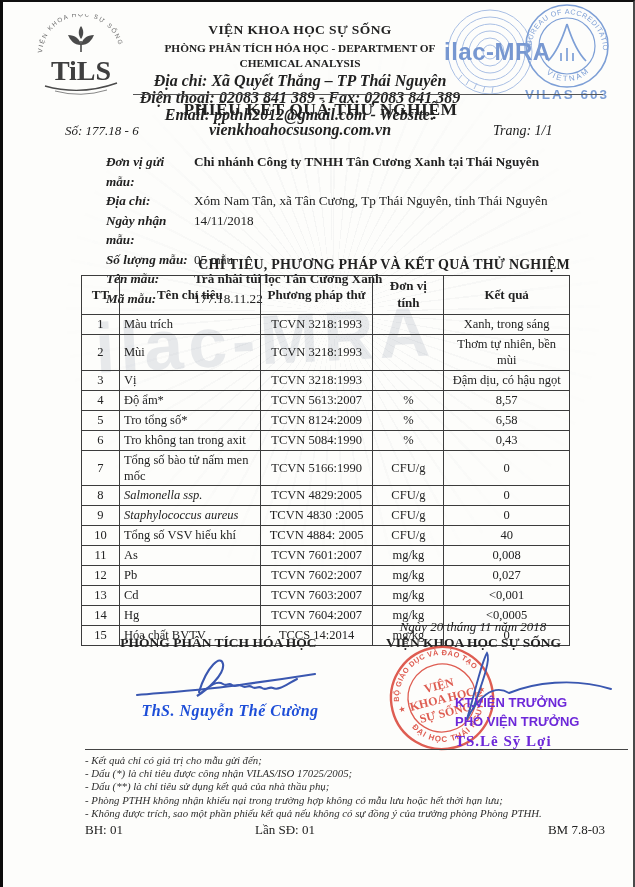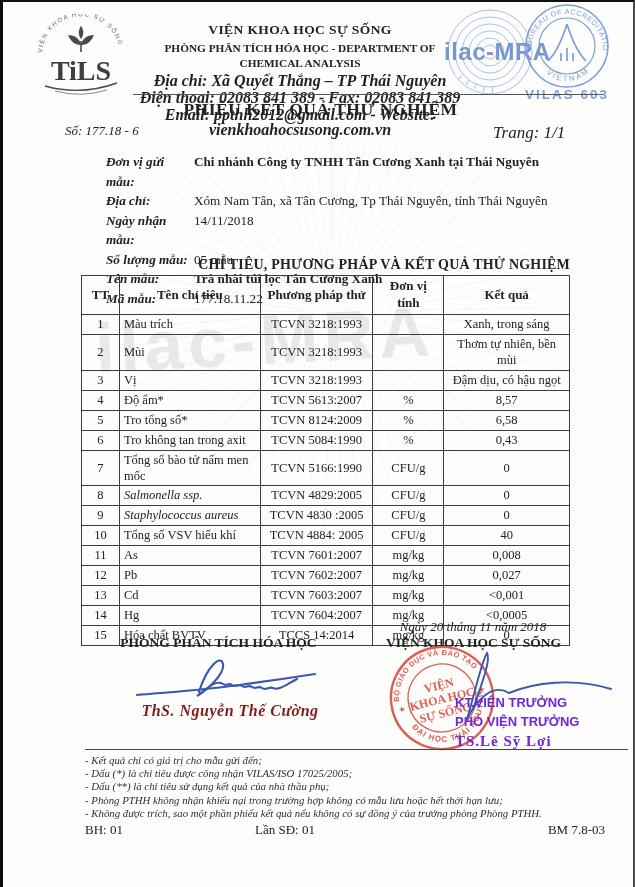--- a/index.html
+++ b/index.html
@@ -15,41 +15,41 @@
   .wm-text{left:92px;top:298px;font-family:"Liberation Sans",sans-serif;font-size:70px;font-weight:bold;
         color:rgba(108,120,148,0.15);letter-spacing:5px;transform:rotate(-3deg);}
   
   .hdr-center{left:132px;top:20px;width:330px;text-align:center;line-height:15px;}
   .hdr-org{font-size:13.5px;font-weight:bold;letter-spacing:.4px;}
   .hdr-dept{font-size:11.3px;font-weight:bold;margin-top:4px;}
   .hdr-contact{font-size:16px;font-weight:bold;font-style:italic;margin-top:2px;}
   .hdr-rule{left:130px;top:92px;width:470px;border-top:1.6px solid #555;}
   .doc-title{left:0;top:97px;width:635px;text-align:center;font-size:17.5px;font-weight:bold;letter-spacing:.5px;}
   .doc-no{left:62px;top:121px;font-style:italic;font-size:13px;}
-  .doc-page{left:490px;top:121px;font-style:italic;font-size:17px;}
+  .doc-page{left:490px;top:121px;font-style:italic;font-size:14px;}
   
   .info{left:80px;top:150px;width:520px;font-size:13.2px;line-height:19.5px;}
   .info-row{display:flex;margin-left:23px;}
   .info-label{width:88px;font-weight:bold;font-style:italic;flex:none;}
   .info-value{padding-left:0px;}
   .b{font-weight:bold;}
   .section-title{left:78px;top:255px;width:489px;text-align:right;font-size:14px;font-weight:bold;letter-spacing:.2px;}
   
   table.results{left:78px;top:273px;position:absolute;border-collapse:collapse;width:489px;font-size:12.5px;}
   table.results th,table.results td{border:1px solid #3c3c3c;padding:1px 4px;line-height:1.3;}
   table.results th{font-size:13px;font-weight:bold;height:36px;}
   table.results td{height:17px;}
   td.c-tt,td.c-unit,td.c-res,td.c-met{text-align:center;}
   td.c-name{text-align:left;padding-left:7px;}
   td.it{font-style:italic;}
   
   .date-line{left:350px;top:617px;width:240px;text-align:center;font-style:italic;font-size:13px;}
   .sig-title-left{left:108px;top:633px;width:215px;text-align:center;font-weight:bold;font-size:13.5px;}
   .sig-title-right{left:363px;top:633px;width:215px;text-align:center;font-weight:bold;font-size:13.5px;}
-  .sig-name-left{left:122px;top:700px;width:210px;text-align:center;color:#7f1d1d;
+  .sig-name-left{left:122px;top:700px;width:210px;text-align:center;color:#1d4ed8;
         font-style:italic;font-weight:bold;font-size:16px;letter-spacing:.5px;}
   .roles{left:452px;top:691px;width:165px;color:#6d28d9;font-family:"Liberation Sans",sans-serif;
         font-weight:bold;font-size:13px;line-height:19px;}
   .roles .signer-name{font-size:15px;font-family:"Liberation Serif",serif;letter-spacing:1px;margin-top:1px;}
   
   .foot-rule{left:82px;top:747px;width:543px;border-top:1.3px solid #444;}
   .footnotes{left:82px;top:752px;width:520px;font-size:10.8px;font-style:italic;line-height:13.2px;color:#2e2e2e;}
   .bottom-row{left:82px;top:820px;width:520px;font-size:13px;display:flex;}
   .bottom-bh{width:170px;}
   .bottom-lan{width:210px;}

